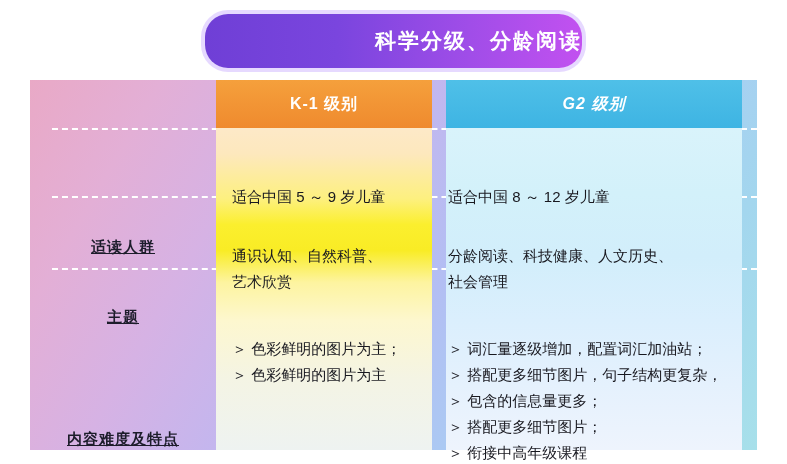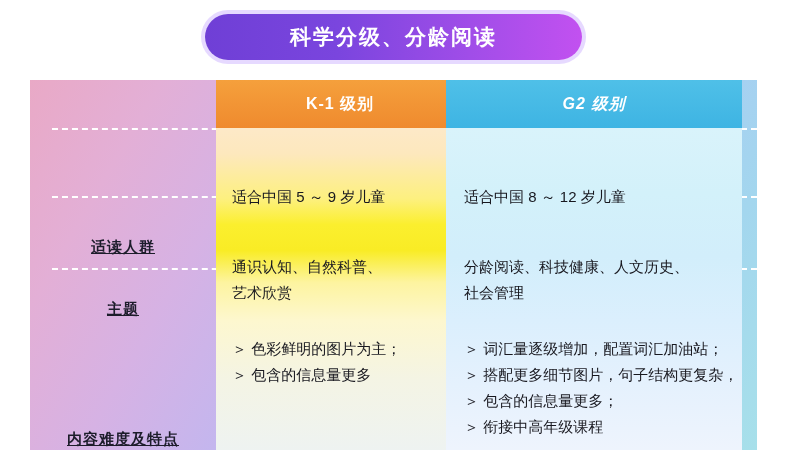--- a/index.html
+++ b/index.html
@@ -19,27 +19,27 @@
     width: 787px;
     height: 464px;
   }
 
   
   .title-pill {
     position: absolute;
     left: 205px;
     top: 14px;
     width: 377px;
-    height: 46px;
+    height: 54px;
     border-radius: 23px;
     background: linear-gradient(90deg, #6f3fd6 0%, #7a45de 35%, #a04de8 70%, #c251f0 100%);
     box-shadow: 0 0 0 4px rgba(200,170,255,0.45);
     display: flex;
     align-items: center;
-    justify-content: center;
+    justify-content: flex-end;
   }
   .title-pill span {
     color: #ffffff;
     font-size: 21px;
     font-weight: bold;
     letter-spacing: 2px;
   }
 
   
   .board {
@@ -72,30 +72,30 @@
     left: 0;
     width: 186px;
     text-align: center;
     color: #1d1d2b;
     font-size: 15px;
     font-weight: bold;
     letter-spacing: 1px;
     text-decoration: underline;
   }
   .row-label.r1 { top: 158px; }
-  .row-label.r2 { top: 220px; }
+  .row-label.r2 { top: 228px; }
   .row-label.r3 { top: 350px; text-align: center; }
 
   
   .col {
     position: absolute;
     top: 0;
     height: 100%;
   }
-  .col.k1 { left: 186px; width: 216px; padding-left: 32px; }
+  .col.k1 { left: 186px; width: 216px; }
   .col.g2 { left: 416px; width: 296px; }
 
   .col-head {
     position: absolute;
     top: 0;
     left: 0;
     right: 0;
     height: 48px;
     display: flex;
     align-items: center;
@@ -149,24 +149,24 @@
     right: 0;
     box-sizing: border-box;
     padding: 0 16px;
     color: #18181f;
     font-size: 15px;
     line-height: 26px;
   }
   .cell .line { white-space: nowrap; }
 
   .cell.c1 { top: 56px; }
-  .cell.c2 { top: 126px; }
+  .cell.c2 { top: 117px; font-family: Liberation Mono, monospace; }
   .cell.c3 { top: 208px; }
 
-  .col.g2 .cell { padding-left: 18px; }
+  .col.g2 .cell { padding-left: 2px; }
 
   
   .dash {
     position: absolute;
     left: 22px;
     width: 705px;
     height: 0;
     border-top: 2px dashed #ffffff;
   }
   .dash.d1 { top: 48px; }
@@ -201,40 +201,41 @@
       <div class="col-body">
         <div class="cell c1">
           <div class="line">适合中国 5 ～ 9 岁儿童</div>
         </div>
         <div class="cell c2">
           <div class="line">通识认知、自然科普、</div>
           <div class="line">艺术欣赏</div>
         </div>
         <div class="cell c3">
           <div class="line">＞ 色彩鲜明的图片为主；</div>
-          <div class="line">＞ 包含的信息量更多</div>
+          <div class="line">＞ 色彩鲜明的图片为主</div>
         </div>
       </div>
     </div>
 
     <div class="col g2">
       <div class="col-head">
         <span>G2 级别</span>
       </div>
       <div class="col-body">
         <div class="cell c1">
           <div class="line">适合中国 8 ～ 12 岁儿童</div>
         </div>
         <div class="cell c2">
           <div class="line">分龄阅读、科技健康、人文历史、</div>
           <div class="line">社会管理</div>
         </div>
         <div class="cell c3">
           <div class="line">＞ 词汇量逐级增加，配置词汇加油站；</div>
           <div class="line">＞ 搭配更多细节图片，句子结构更复杂，</div>
           <div class="line">＞ 包含的信息量更多；</div>
+          <div class="line">＞ 搭配更多细节图片；</div>
           <div class="line">＞ 衔接中高年级课程</div>
         </div>
       </div>
     </div>
 
   </div>
 </div>
 
 </body></html>

